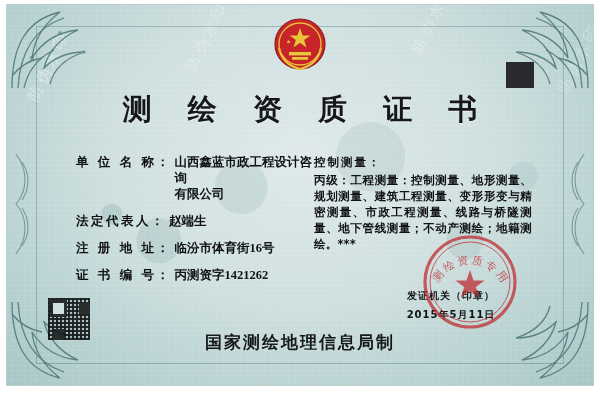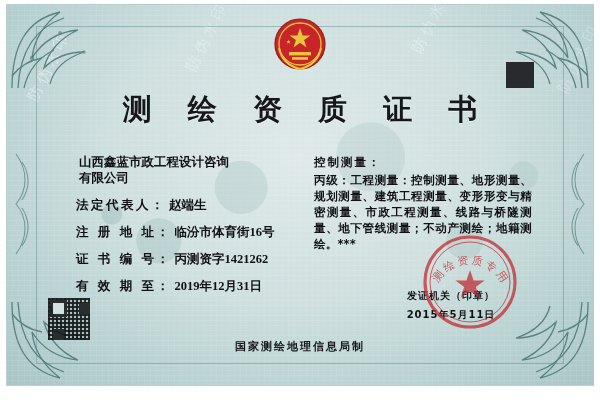--- a/index.html
+++ b/index.html
@@ -188,21 +188,21 @@
   }
   .seal svg { width: 100%; height: 100%; display: block; }
 
   
   .footer {
     position: absolute;
     left: 0;
     bottom: 32px;
     width: 100%;
     text-align: center;
-    font-size: 11px;
+    font-size: 17px;
     letter-spacing: 2px;
     color: #15171a;
     font-weight: 600;
   }
 
   
   .qr {
     position: absolute;
     left: 42px;
     bottom: 46px;
@@ -342,39 +342,36 @@
         <path d="M18 34 C20 44 27 52 39 55 C51 52 58 44 60 34" fill="none" stroke="#e8c53a" stroke-width="2"></path>
       </svg>
     </div>
 
     <div class="sec-square"></div>
 
     <div class="title">测 绘 资 质 证 书</div>
 
     <div class="fields">
       <div class="field-row">
+        <span class="field-label">单 位 名 称：</span>
         <span class="field-value">山西鑫蓝市政工程设计咨询
 有限公司</span>
       </div>
       <div class="field-row">
         <span class="field-label">法定代表人：</span>
         <span class="field-value">赵端生</span>
       </div>
       <div class="field-row">
         <span class="field-label">注 册 地 址：</span>
         <span class="field-value">临汾市体育街16号</span>
       </div>
       <div class="field-row">
         <span class="field-label">证 书 编 号：</span>
         <span class="field-value">丙测资字1421262</span>
       </div>
-      <div class="field-row">
-        <span class="field-label">有 效 期 至：</span>
-        <span class="field-value">2019年12月31日</span>
-      </div>
     </div>
 
     <div class="scope">
       <div class="scope-title">控制测量：</div>
       <div class="scope-text">丙级：工程测量：控制测量、地形测量、规划测量、建筑工程测量、变形形变与精密测量、市政工程测量、线路与桥隧测量、地下管线测量；不动产测绘；地籍测绘。***</div>
     </div>
 
     <div class="issuer">
       <div>发证机关（印章）</div>
       <div>2015年5月11日</div>

